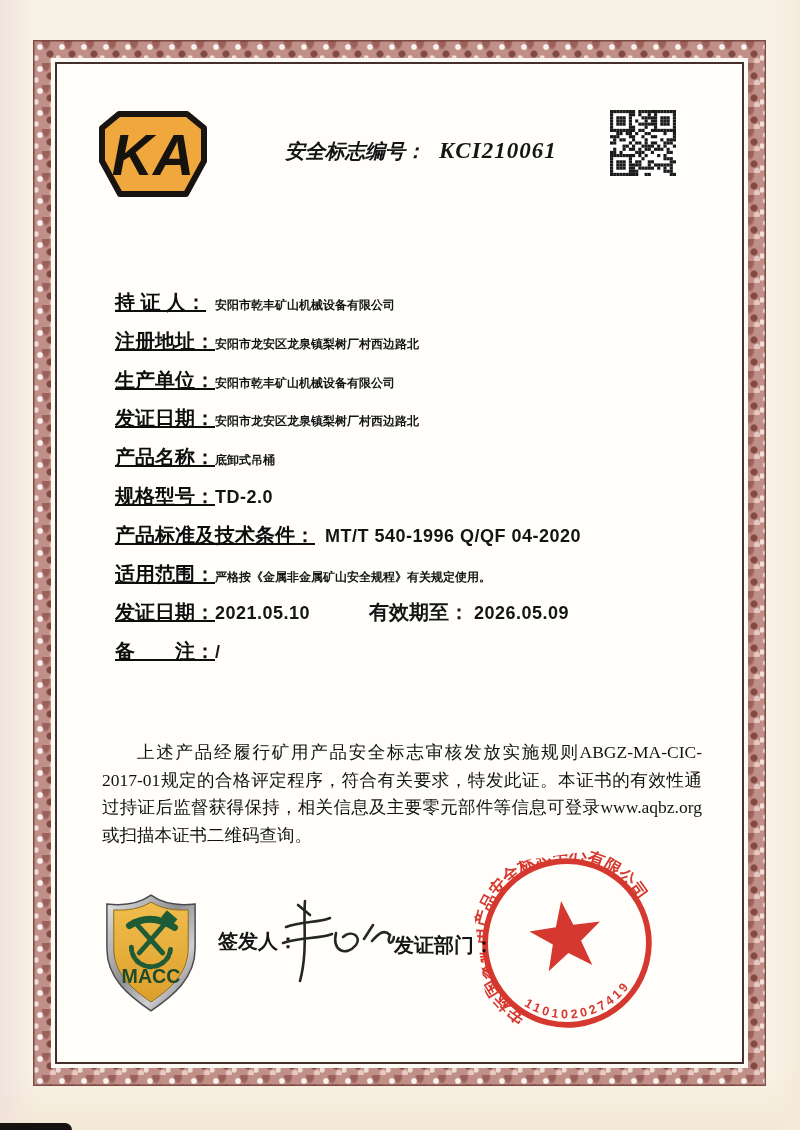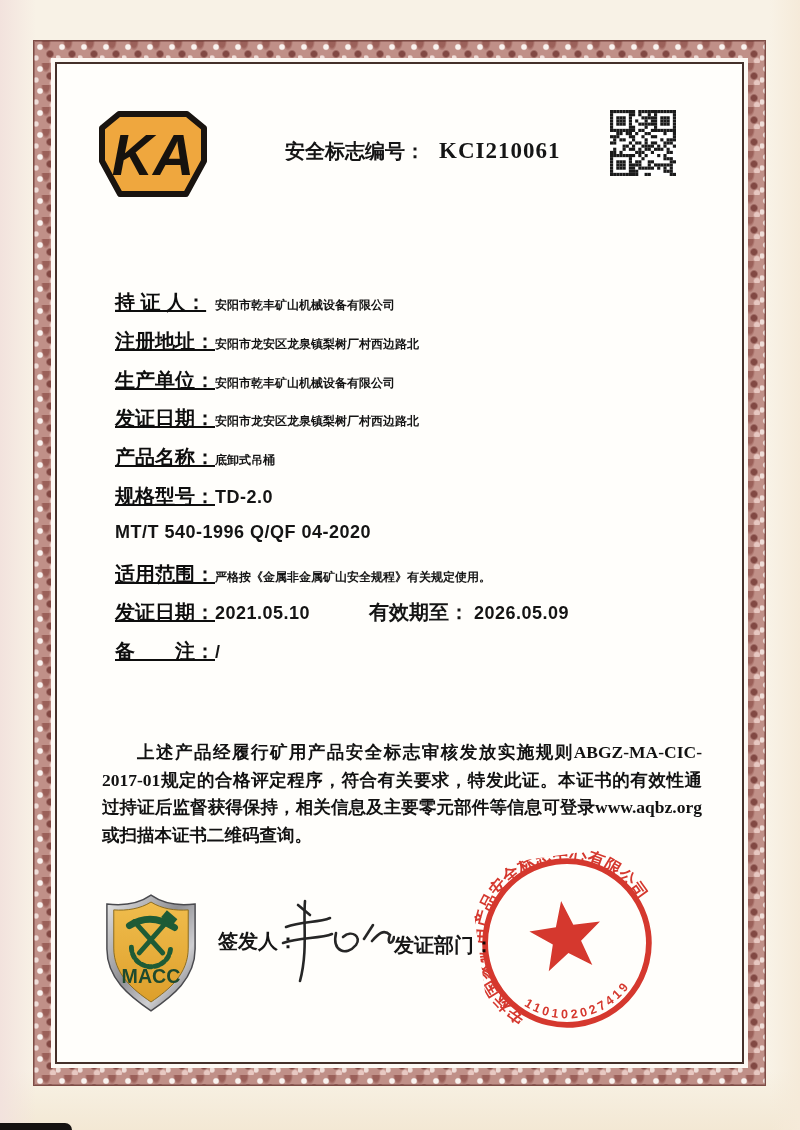--- a/index.html
+++ b/index.html
@@ -40,21 +40,21 @@
     font-size:88px;font-weight:bold;letter-spacing:-6px;color:#d8d8d8;
     opacity:.8;white-space:nowrap;line-height:1;
     font-family:"Liberation Sans", sans-serif;
   }
 
   .content{position:absolute;inset:0;z-index:2;}
 
   
   .ka-logo{position:absolute;left:99px;top:111px;}
   .mark-line{
-    position:absolute;left:285px;top:138px;display:flex;align-items:baseline;gap:14px;
+    position:absolute;left:285px;top:138px;display:flex;align-items:baseline;gap:14px;font-style:italic;
   }
   .mark-label{font-size:20px;font-weight:bold;}
   .mark-number{font-size:23px;font-weight:600;font-family:"Liberation Serif", serif;letter-spacing:1px;}
   .qr{position:absolute;left:610px;top:110px;}
 
   .cert-title{
     position:absolute;left:0;top:201px;width:100%;text-align:center;
     font-size:45px;font-weight:bold;letter-spacing:3px;
     font-family:"Liberation Serif", serif;color:#0d0d0d;
   }
@@ -67,21 +67,21 @@
   .fvalue{
     font-size:12px;font-weight:700;font-family:Liberation Sans, sans-serif;
     white-space:nowrap;color:#141414;
   }
   .fvalue.latin{font-family:"Liberation Sans", sans-serif;font-weight:bold;font-size:18px;letter-spacing:0.5px;}
   .frow .v2label{font-size:20px;font-weight:bold;margin-left:44px;min-width:105px;white-space:nowrap;}
   .dval{min-width:110px;}
 
   .paragraph{
     position:absolute;left:102px;top:739px;width:600px;
-    font-size:17.5px;line-height:27.5px;font-weight:700;
+    font-size:17.5px;line-height:27.5px;font-weight:400;
     font-family:"Liberation Serif", serif;text-align:justify;text-indent:2em;color:#121212;
   }
 
   
   .macc{position:absolute;left:102px;top:892px;}
   .signer-label{position:absolute;left:218px;top:928px;font-size:20px;font-weight:bold;}
   .signature{position:absolute;left:280px;top:893px;}
   .issuer-label{position:absolute;left:394px;top:932px;font-size:20px;font-weight:bold;}
   .seal{position:absolute;left:479px;top:855px;transform:rotate(-8deg);mix-blend-mode:multiply;z-index:3;}
 
@@ -377,20 +377,21 @@
       </div>
       <div class="frow">
         <span class="flabel">产品名称：</span>
         <span class="fvalue">底卸式吊桶</span>
       </div>
       <div class="frow">
         <span class="flabel">规格型号：</span>
         <span class="fvalue latin">TD-2.0</span>
       </div>
       <div class="frow wide">
+        <span class="flabel">产品标准及技术条件：</span>
         <span class="fvalue latin">MT/T 540-1996 Q/QF 04-2020</span>
       </div>
       <div class="frow">
         <span class="flabel">适用范围：</span>
         <span class="fvalue">严格按《金属非金属矿山安全规程》有关规定使用。</span>
       </div>
       <div class="frow">
         <span class="flabel">发证日期：</span>
         <span class="fvalue latin dval">2021.05.10</span>
         <span class="v2label">有效期至：</span>

